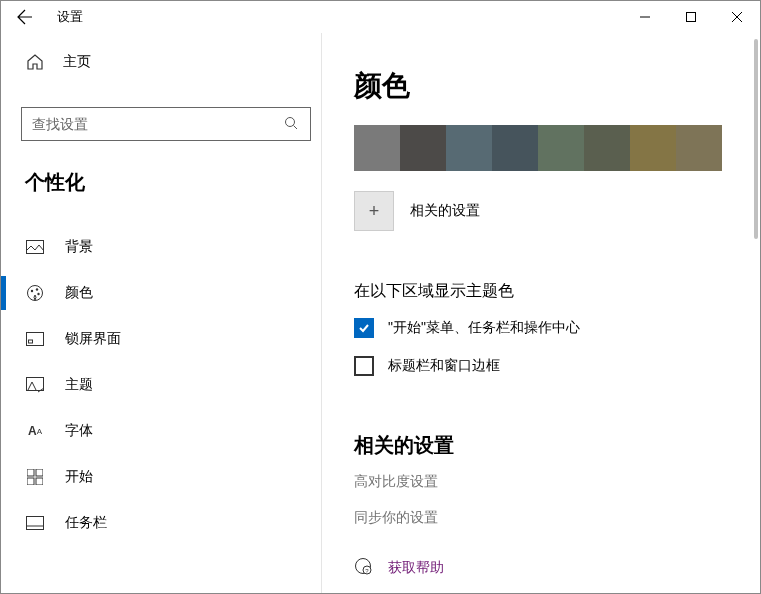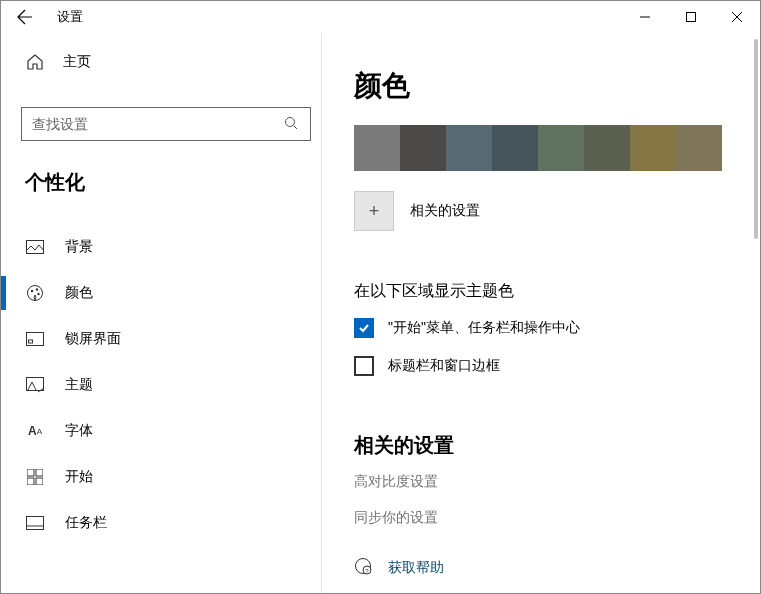--- a/index.html
+++ b/index.html
@@ -366,18 +366,18 @@
       <span class="link">高对比度设置</span>
       <span class="link">同步你的设置</span>
       <div class="help-row">
         <span class="help-icon">
           <svg width="18" height="18" viewBox="0 0 18 18">
               <circle cx="9" cy="9" r="7.5" stroke="#333" fill="none"></circle>
               <circle cx="13" cy="13" r="4" stroke="#333" fill="#fff"></circle>
               <text x="13" y="15.5" font-size="6" text-anchor="middle" fill="#333">?</text>
             </svg>
         </span>
-        <span style="color:#0c4a6e;">获取帮助</span>
+        <span style="color:#701a75;">获取帮助</span>
       </div>
     </div>
     <div class="scrollbar"></div>
   </div>
 </div>
 
 </body></html>

